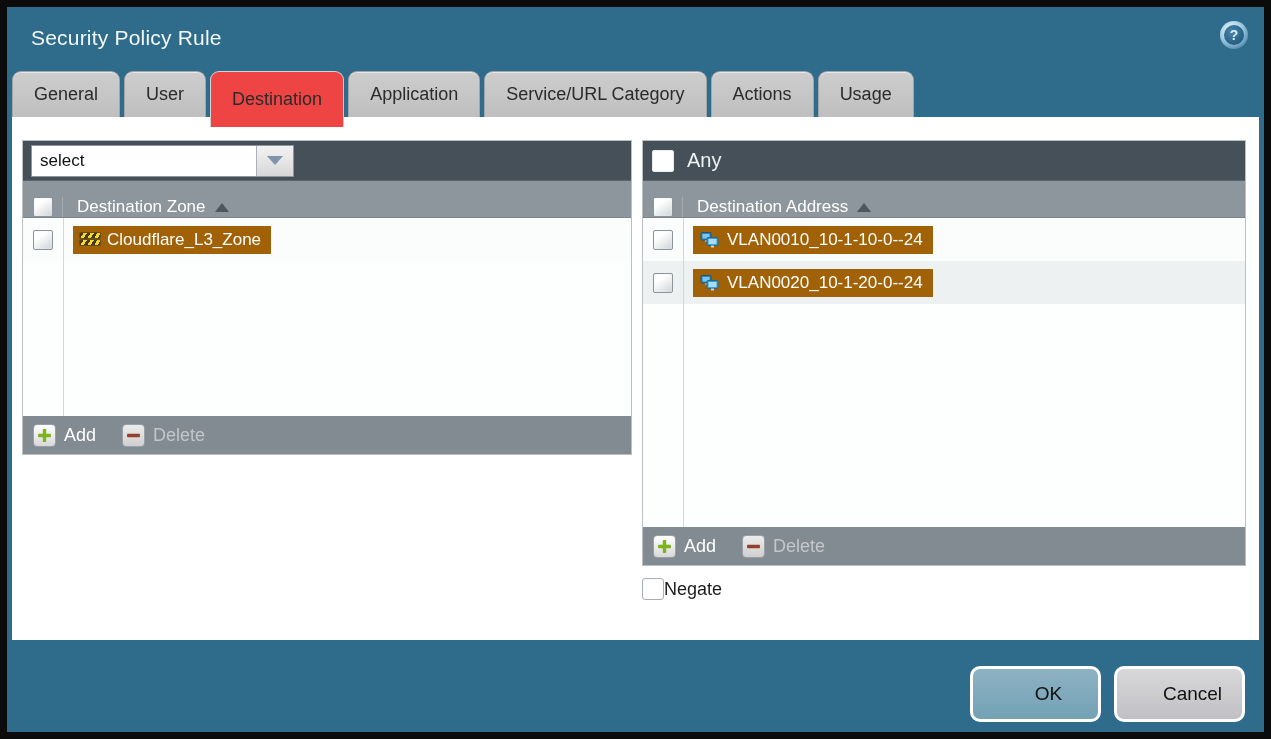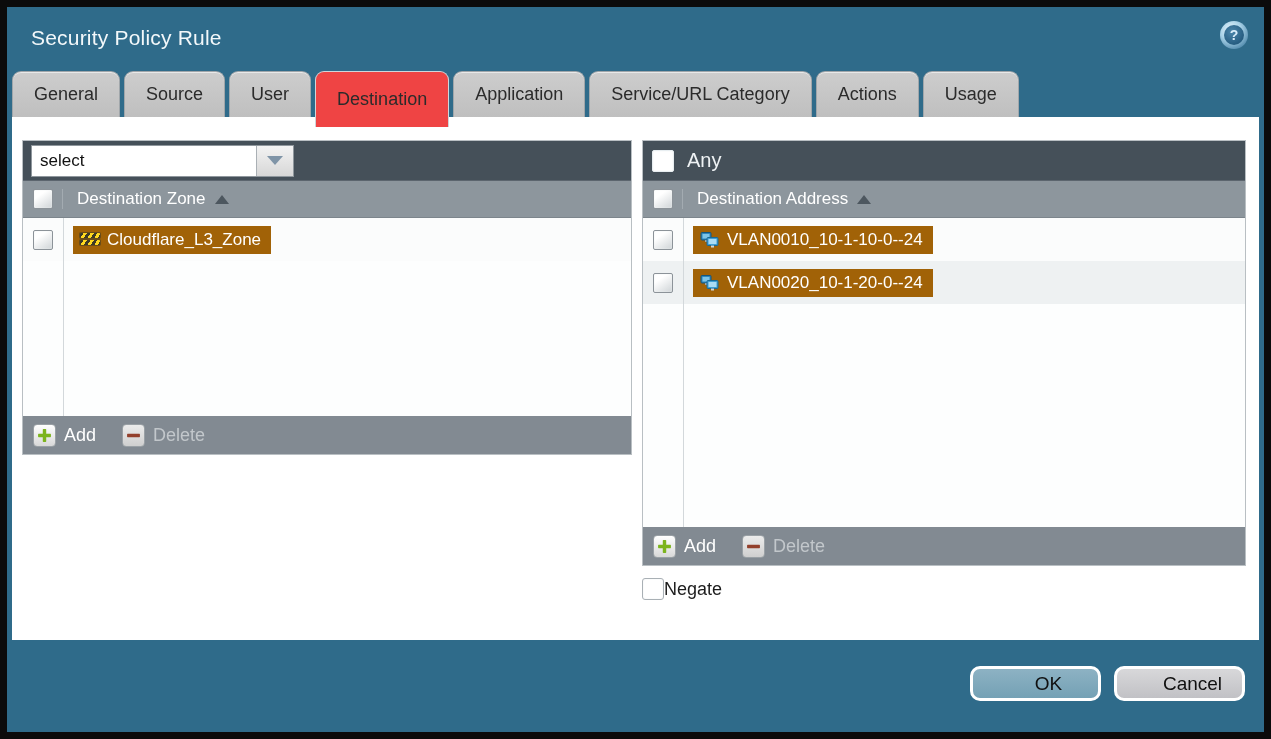--- a/index.html
+++ b/index.html
@@ -31,21 +31,21 @@
   
   .content { position:absolute; left:5px; right:5px; top:110px; height:523px; background:#fff; z-index:2; }
 
   .panel { position:absolute; top:23px; display:flex; flex-direction:column;
            border:1px solid #b9bfc3; }
   .panel.left  { left:10px;  width:610px; height:315px; }
   .panel.right { left:630px; width:604px; height:426px; }
 
   .panel-toolbar { height:40px; background:#455059; flex:none; display:flex; align-items:center;
                    border-bottom:1px solid #5c656e; }
-  .panel-colheader { height:37px; background:#8d969d; flex:none; display:flex; align-items:center;
+  .panel-colheader { height:37px; background:#8d969d; flex:none; display:flex; align-items:flex-end;
                    border-bottom:1px solid #7c858c; }
   .panel-list { flex:1; background:#fdfefe; position:relative; overflow:hidden; }
   .panel-list::before { content:""; position:absolute; left:40px; top:0; bottom:0; width:1px; background:#d3d8db; }
   .panel-footer { height:38px; background:#828a92; flex:none; display:flex; align-items:center; padding-left:10px; }
 
   
   .combo { display:flex; width:263px; height:32px; margin-left:8px; background:#fff;
            border:1px solid #8f979d; }
   .combo-value { flex:1; font-size:17px; color:#111; padding-left:8px; line-height:30px; }
   .combo-btn { width:37px; background:linear-gradient(#f3f3f3,#d7d7d7); border-left:1px solid #aab0b5;
@@ -89,42 +89,41 @@
   .tool-group.disabled .tool-btn { background:linear-gradient(#ececec,#cfcfcf); }
   .tool-label { color:#fff; font-size:18px; }
   .tool-group.disabled .tool-label { color:#c2c7cb; }
 
   
   .negate-row { position:absolute; left:630px; top:461px; display:flex; align-items:center; }
   .negate-label { font-size:18px; color:#1c1c1c; }
 
   
   .dlg-footer { position:absolute; left:0; right:0; bottom:0; height:92px; }
-  .btn { position:absolute; top:26px; height:35px; width:131px; border-radius:10px;
+  .btn { position:absolute; top:26px; height:56px; width:131px; border-radius:10px;
          border:3px solid #fff; font-size:19px; font-family:"Liberation Sans", sans-serif;
          color:#101010; cursor:pointer;padding-left:26px; }
   .btn.ok { right:163px; background:linear-gradient(#8db2c3,#74a1b5); }
   .btn.cancel { right:19px; background:linear-gradient(#d8d8da,#c1c1c5); }
 </style>
 </head>
 <body>
 
 <div class="screen">
   <div class="dialog">
 
     <div class="titlebar">
       <div class="title">Security Policy Rule</div>
       <div class="help">
         <div class="help-inner">?</div>
       </div>
     </div>
 
     <div class="tabs">
       <div class="tab">General</div>
-      <div class="tab">Source</div>
       <div class="tab">User</div>
       <div class="tab active">Destination</div>
       <div class="tab">Application</div>
       <div class="tab">Service/URL Category</div>
       <div class="tab">Actions</div>
       <div class="tab">Usage</div>
     </div>
 
     <div class="content">
 

